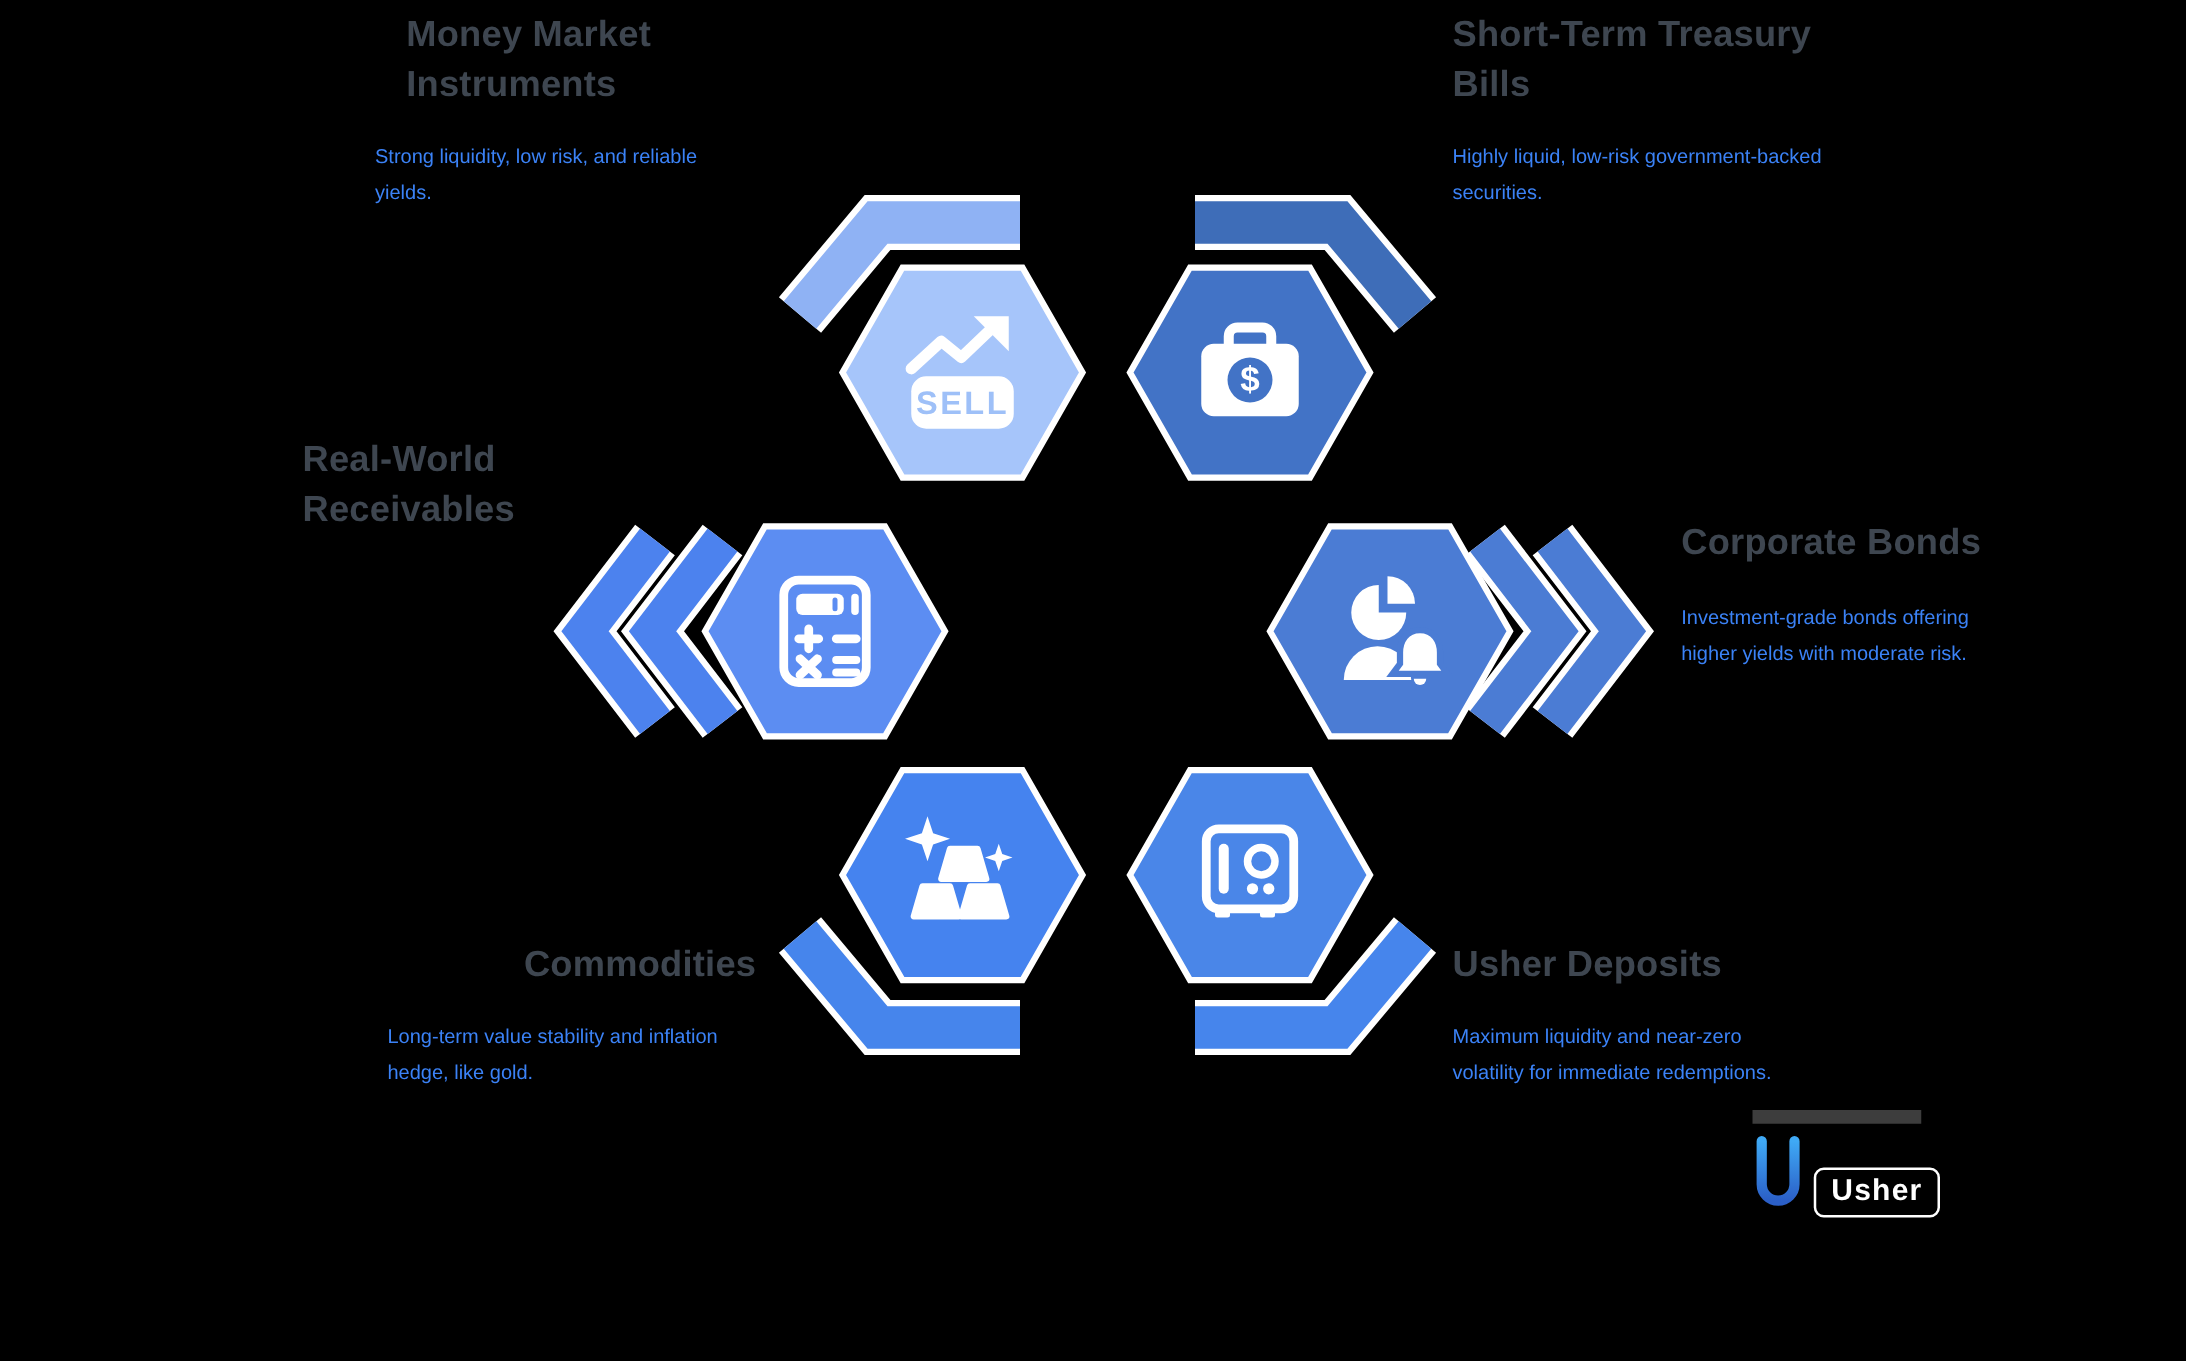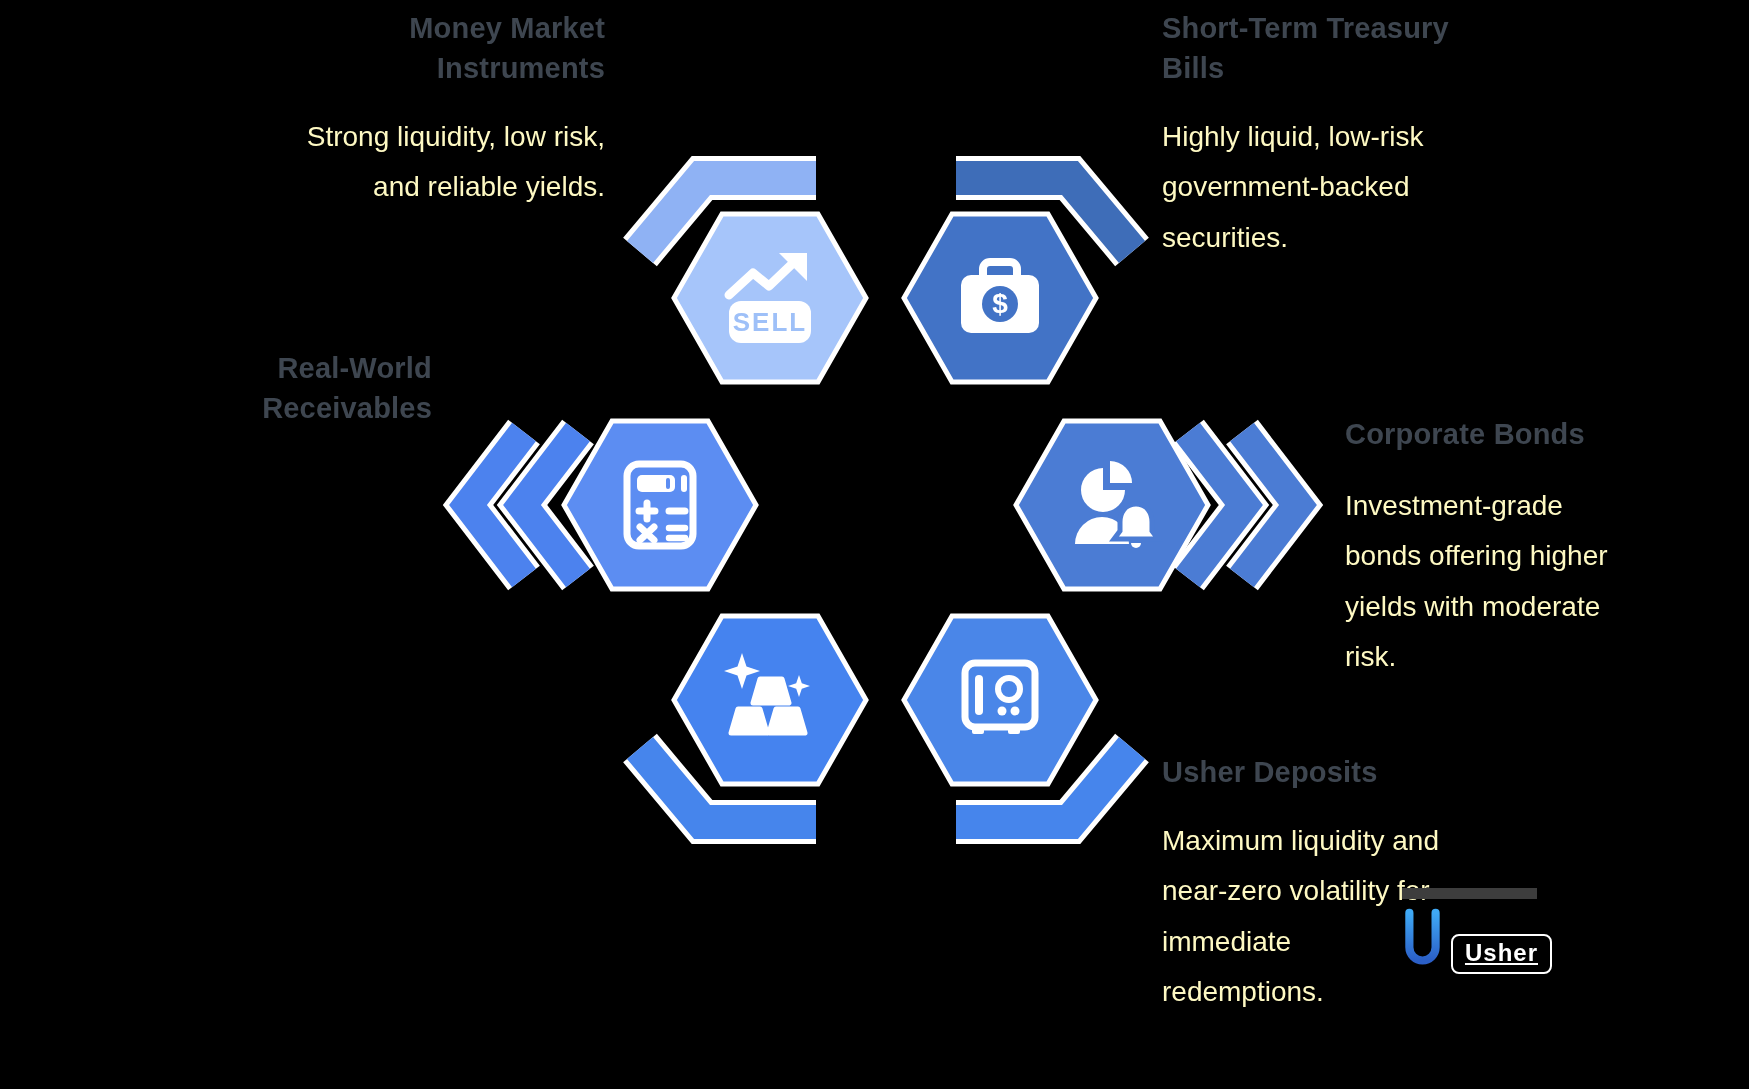--- a/index.html
+++ b/index.html
@@ -7,28 +7,28 @@
     width:1749px;height:1089px;
     background:#000;
     font-family:"Liberation Sans", sans-serif;
     position:relative;
     overflow:hidden;
   }
   .stage{position:absolute;inset:0;width:1749px;height:1089px;}
   svg.scene{position:absolute;left:0;top:0;}
 
   .card{position:absolute;display:flex;flex-direction:column;}
-  .card.align-right{align-items:flex-end;text-align:right;}
+  .card.align-right{align-items:flex-end;text-align:left;}
   .card.align-left{align-items:flex-start;text-align:left;}
   .card-title{
     font-weight:bold;font-size:29px;line-height:1.38;color:#3E4650;
     letter-spacing:.2px;
   }
   .card-desc{
-    font-size:28px;line-height:1.8;color:#fef9c3;margin-top:24px;
+    font-size:16px;line-height:1.8;color:#3b82f6;margin-top:24px;
   }
 
   #card-money       {right:1144px;top:8px;}
   #card-money    .card-title{max-width:280px;}
   #card-money    .card-desc {max-width:305px;}
 
   #card-treasury    {left:1162px;top:8px;}
   #card-treasury .card-title{max-width:330px;}
   #card-treasury .card-desc {max-width:330px;}
 
@@ -48,21 +48,21 @@
   #card-cash .card-title{max-width:340px;}
   #card-cash .card-desc {max-width:280px;}
 
   .logo{position:absolute;left:1402px;top:888px;width:150px;}
   .logo-tagline-bar{width:135px;height:11px;background:#3d3d3d;margin-bottom:5px;}
   .logo-row{display:flex;align-items:flex-end;}
   .logo-u{width:46px;height:72px;margin-right:8px;}
   .logo-name-box{
     border:2px solid #fff;border-radius:8px;color:#fff;
     font-weight:bold;font-size:24px;letter-spacing:1px;
-    padding:3px 12px 5px 12px;margin-bottom:2px;text-decoration:underline;
+    padding:3px 12px 5px 12px;margin-bottom:2px;
   }
 </style>
 </head>
 <body>
 
 <div class="stage">
 
   <svg class="scene" width="1749" height="1089" viewBox="0 0 1749 1089">
 
     <g>
@@ -167,20 +167,24 @@
 
   <div class="card align-right" id="card-receivables">
     <div class="card-title">Real-World Receivables</div>
   </div>
 
   <div class="card align-left" id="card-corporate">
     <div class="card-title">Corporate Bonds</div>
     <div class="card-desc">Investment-grade bonds offering higher yields with moderate risk.</div>
   </div>
 
+  <div class="card align-right" id="card-commodities">
+    <div class="card-title">Commodities</div>
+    <div class="card-desc">Long-term value stability and inflation hedge, like gold.</div>
+  </div>
 
   <div class="card align-left" id="card-cash">
     <div class="card-title">Usher Deposits</div>
     <div class="card-desc">Maximum liquidity and near-zero volatility for immediate redemptions.</div>
   </div>
 
   <div class="logo">
     <div class="logo-tagline-bar"></div>
     <div class="logo-row">
       <svg class="logo-u" viewBox="0 0 50 74">

